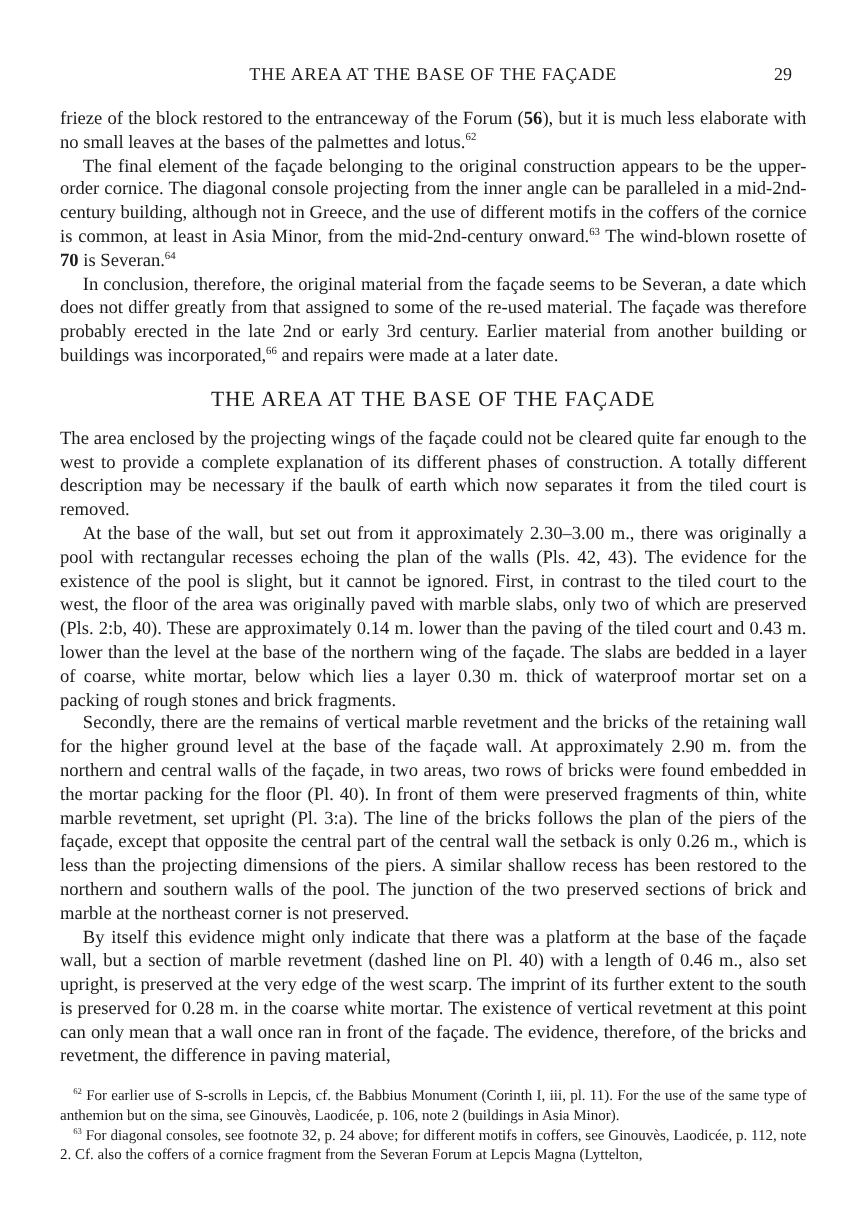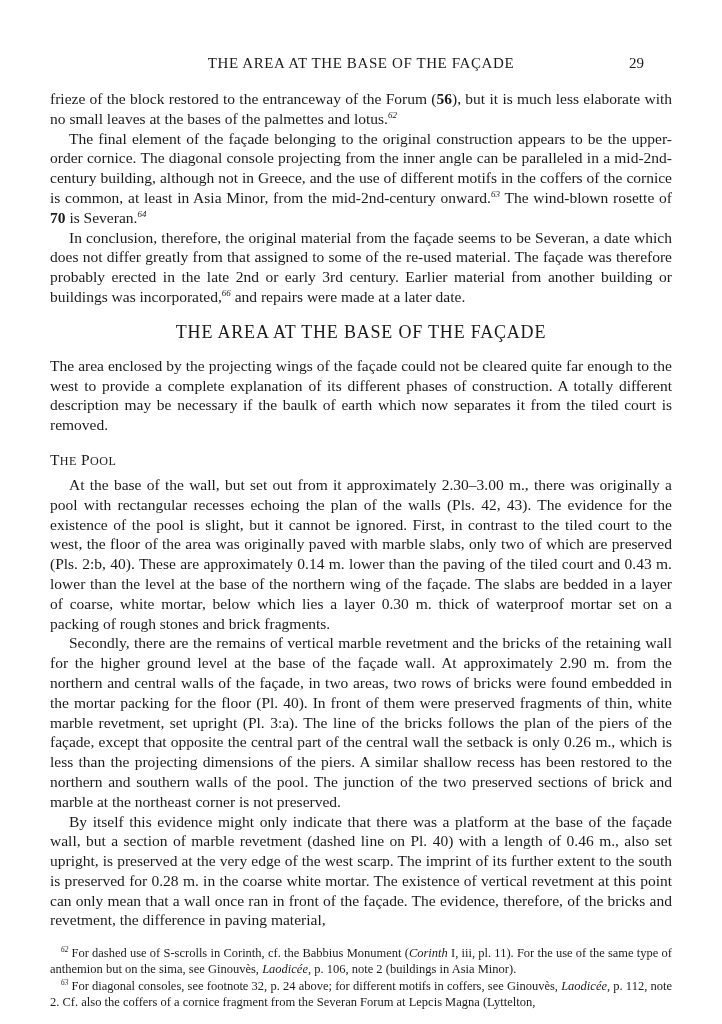--- a/index.html
+++ b/index.html
@@ -20,40 +20,39 @@
   }
   .running-head {
     position: relative;
     font-size: 15px;
     letter-spacing: 0.6px;
     margin-bottom: 17px;
   }
   .rh-title { text-align: center; }
   .rh-page {
     position: absolute;
-    right: 28px;
+    right: 12px;
     top: 0;
     letter-spacing: 0;
   }
   .para {
     margin: 0;
     font-size: 15.5px;
     line-height: 19.8px;
     text-align: justify;
     text-indent: 19px;
   }
   .para.noindent { text-indent: 0; }
   sup {
     font-size: 0.58em;
     line-height: 0;
     vertical-align: super;
-    font-style: italic;
   }
   .b { font-weight: bold; }
-  .i { font-style: italic; }
+  .i { }
   .sc { font-size: 0.78em; letter-spacing: 0.5px; }
   .section-heading {
     font-size: 18px;
     font-weight: normal;
     text-align: center;
     letter-spacing: 0.8px;
     margin: 15px 0 13px 0;
   }
   .subsection-heading {
     font-size: 15.5px;
@@ -82,26 +81,25 @@
 
   <div class="body-text">
     <p class="para noindent"><span>frieze of the block restored to the entranceway of the Forum (</span><span class="b">56</span><span>), but it is much less elaborate with no small leaves at the bases of the palmettes and lotus.</span><sup>62</sup></p>
     <p class="para"><span>The final element of the façade belonging to the original construction appears to be the upper-order cornice. The diagonal console projecting from the inner angle can be paralleled in a mid-2nd-century building, although not in Greece, and the use of different motifs in the coffers of the cornice is common, at least in Asia Minor, from the mid-2nd-century onward.</span><sup>63</sup><span> The wind-blown rosette of </span><span class="b">70</span><span> is Severan.</span><sup>64</sup></p>
     <p class="para"><span>In conclusion, therefore, the original material from the façade seems to be Severan, a date which does not differ greatly from that assigned to some of the re-used material. The façade was therefore probably erected in the late 2nd or early 3rd century. Earlier material from another building or buildings was incorporated,</span><sup>66</sup><span> and repairs were made at a later date.</span></p>
 
     <h2 class="section-heading">THE AREA AT THE BASE OF THE FAÇADE</h2>
 
     <p class="para noindent"><span>The area enclosed by the projecting wings of the façade could not be cleared quite far enough to the west to provide a complete explanation of its different phases of construction. A totally different description may be necessary if the baulk of earth which now separates it from the tiled court is removed.</span></p>
 
-    <h3 class="subsection-heading"><span>T</span><span class="sc">HE</span><span> P</span><span class="sc">OOL</span></h3>
 
     <p class="para"><span>At the base of the wall, but set out from it approximately 2.30–3.00 m., there was originally a pool with rectangular recesses echoing the plan of the walls (Pls. 42, 43). The evidence for the existence of the pool is slight, but it cannot be ignored. First, in contrast to the tiled court to the west, the floor of the area was originally paved with marble slabs, only two of which are preserved (Pls. 2:b, 40). These are approximately 0.14 m. lower than the paving of the tiled court and 0.43 m. lower than the level at the base of the northern wing of the façade. The slabs are bedded in a layer of coarse, white mortar, below which lies a layer 0.30 m. thick of waterproof mortar set on a packing of rough stones and brick fragments.</span></p>
     <p class="para"><span>Secondly, there are the remains of vertical marble revetment and the bricks of the retaining wall for the higher ground level at the base of the façade wall. At approximately 2.90 m. from the northern and central walls of the façade, in two areas, two rows of bricks were found embedded in the mortar packing for the floor (Pl. 40). In front of them were preserved fragments of thin, white marble revetment, set upright (Pl. 3:a). The line of the bricks follows the plan of the piers of the façade, except that opposite the central part of the central wall the setback is only 0.26 m., which is less than the projecting dimensions of the piers. A similar shallow recess has been restored to the northern and southern walls of the pool. The junction of the two preserved sections of brick and marble at the northeast corner is not preserved.</span></p>
     <p class="para"><span>By itself this evidence might only indicate that there was a platform at the base of the façade wall, but a section of marble revetment (dashed line on Pl. 40) with a length of 0.46 m., also set upright, is preserved at the very edge of the west scarp. The imprint of its further extent to the south is preserved for 0.28 m. in the coarse white mortar. The existence of vertical revetment at this point can only mean that a wall once ran in front of the façade. The evidence, therefore, of the bricks and revetment, the difference in paving material,</span></p>
 
     <div class="footnotes">
-      <p class="footnote"><sup>62</sup><span> For dashed use of S-scrolls in Corinth, cf. the Babbius Monument (</span><span class="i">Corinth</span><span> I, iii, pl. 11). For the use of the same type of anthemion but on the sima, see Ginouvès, </span><span class="i">Laodicée</span><span>, p. 106, note 2 (buildings in Asia Minor).</span></p>
+      <p class="footnote"><sup>62</sup><span> For earlier use of S-scrolls in Lepcis, cf. the Babbius Monument (</span><span class="i">Corinth</span><span> I, iii, pl. 11). For the use of the same type of anthemion but on the sima, see Ginouvès, </span><span class="i">Laodicée</span><span>, p. 106, note 2 (buildings in Asia Minor).</span></p>
       <p class="footnote"><sup>63</sup><span> For diagonal consoles, see footnote 32, p. 24 above; for different motifs in coffers, see Ginouvès, </span><span class="i">Laodicée</span><span>, p. 112, note 2. Cf. also the coffers of a cornice fragment from the Severan Forum at Lepcis Magna (Lyttelton, </span></p>
 
     </div>
   </div>
 
 </div>
 
 </body></html>

